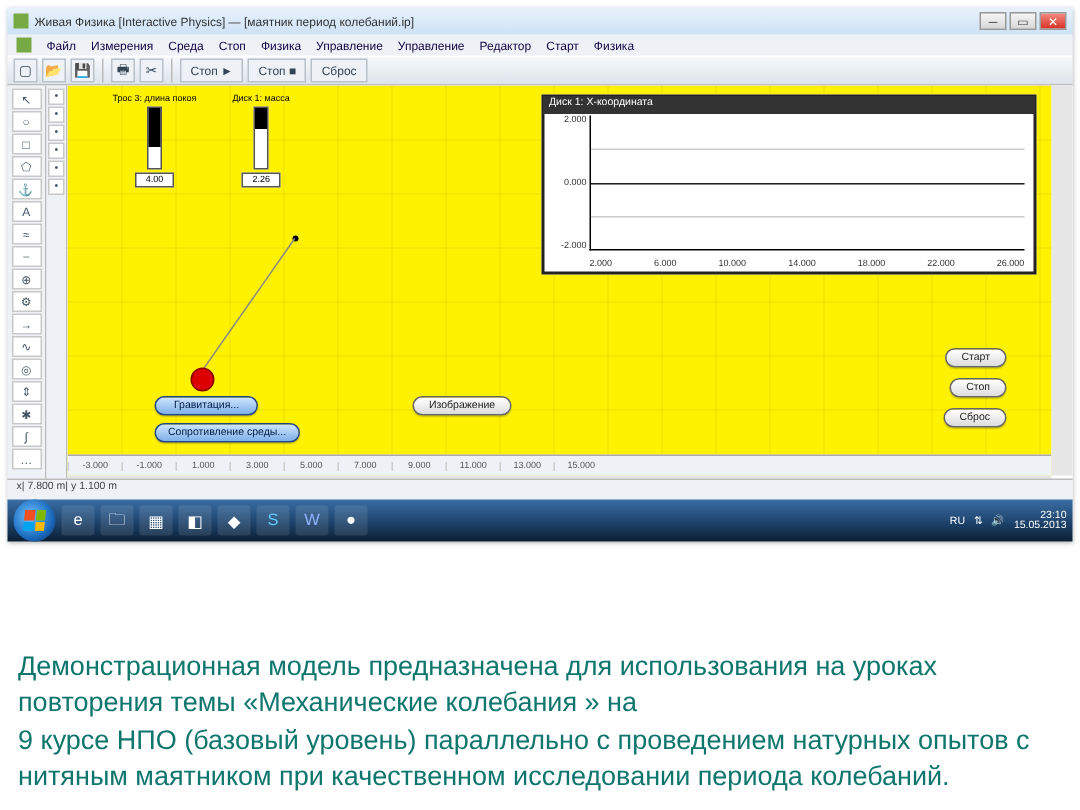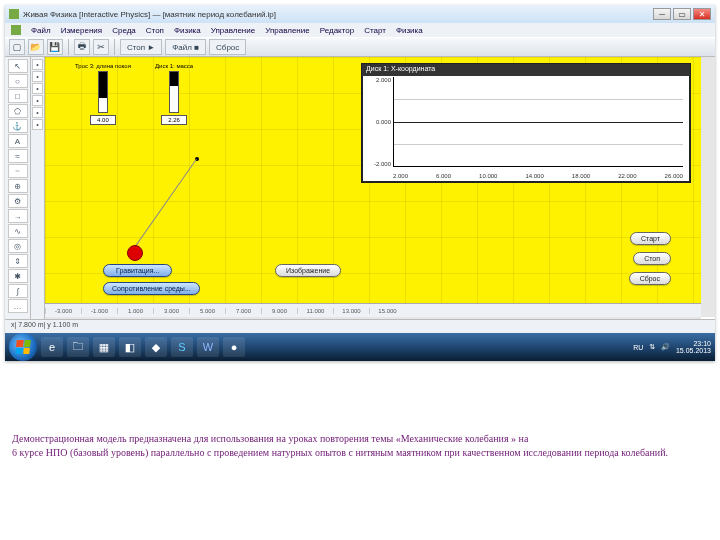--- a/index.html
+++ b/index.html
@@ -54,21 +54,21 @@
   
   .bluebtn { position:absolute; padding:2px 12px; font-size:7px; border:1px solid #224488; border-radius:9px; background:linear-gradient(#cfe5ff,#7fb0e8); color:#001a44; box-shadow:0 1px 1px rgba(0,0,0,.2); }
   .pillbtn { position:absolute; font-size:7px; border:1px solid #666; border-radius:9px; padding:2px 10px; background:linear-gradient(#fff,#ddd); color:#222; box-shadow:0 1px 1px rgba(0,0,0,.2); }
   
   .taskbar { position:absolute; bottom:0; left:0; right:0; height:28px; background:linear-gradient(#3a6ea5,#1b3f66 60%,#0b1e33); display:flex; align-items:center; padding:0 4px; gap:4px; }
   .start { width:28px; height:28px; border-radius:50%; background:radial-gradient(circle at 40% 40%, #6ec1ff,#1b6bbf 60%,#0a2a55); display:flex; align-items:center; justify-content:center; }
   .start .flag { width:14px; height:14px; display:grid; grid-template-columns:1fr 1fr; grid-template-rows:1fr 1fr; gap:1px; transform:skewX(-6deg); }
   .start .flag div:nth-child(1){background:#f25022}.start .flag div:nth-child(2){background:#7fba00}.start .flag div:nth-child(3){background:#00a4ef}.start .flag div:nth-child(4){background:#ffb900}
   .tbicon { width:22px; height:20px; background:rgba(255,255,255,.1); border-radius:2px; display:flex; align-items:center; justify-content:center; color:#fff; font-size:11px; }
   .tray { margin-left:auto; display:flex; align-items:center; gap:6px; color:#fff; font-size:7px; }
-  .caption { position:absolute; top:432px; left:12px; right:12px; font-size:10px; line-height:1.35; color:#701a75; font-family:Liberation Serif, serif; }
+  .caption { position:absolute; top:432px; left:12px; right:12px; font-size:18px; line-height:1.35; color:#0f766e; font-family:Liberation Sans, sans-serif; }
 </style>
 </head>
 <body>
 
 <div class="screenshot">
 
   <div class="titlebar">
     <div class="app-icon"></div>
     <div class="title">Живая Физика [Interactive Physics] — [маятник период колебаний.ip]</div>
     <div class="winbtns">
@@ -94,21 +94,21 @@
 
   <div class="toolbar">
     <div class="tbbtn">▢</div>
     <div class="tbbtn">📂</div>
     <div class="tbbtn">💾</div>
     <div class="sep"></div>
     <div class="tbbtn">🖶</div>
     <div class="tbbtn">✂</div>
     <div class="sep"></div>
     <div class="tbbtn run">Стоп ►</div>
-    <div class="tbbtn run">Файл ■</div>
+    <div class="tbbtn run">Стоп ■</div>
     <div class="tbbtn run">Сброс</div>
   </div>
 
   <div class="work">
     <div class="leftbar">
       <div class="lbtn">↖</div>
       <div class="lbtn">○</div>
       <div class="lbtn">□</div>
       <div class="lbtn">⬠</div>
       <div class="lbtn">⚓</div>
@@ -235,14 +235,14 @@
       <div style="text-align:right; line-height:1;">
         <div>23:10</div>
         <div>15.05.2013</div>
       </div>
     </div>
   </div>
 </div>
 
 <div class="caption">
   <span> Демонстрационная модель предназначена для использования на уроках повторения темы «Механические колебания » на</span><br>
-  <span>6 курсе НПО (базовый уровень) параллельно с проведением натурных опытов с нитяным маятником при качественном исследовании периода колебаний.</span>
+  <span>9 курсе НПО (базовый уровень) параллельно с проведением натурных опытов с нитяным маятником при качественном исследовании периода колебаний.</span>
 </div>
 
 </body></html>

